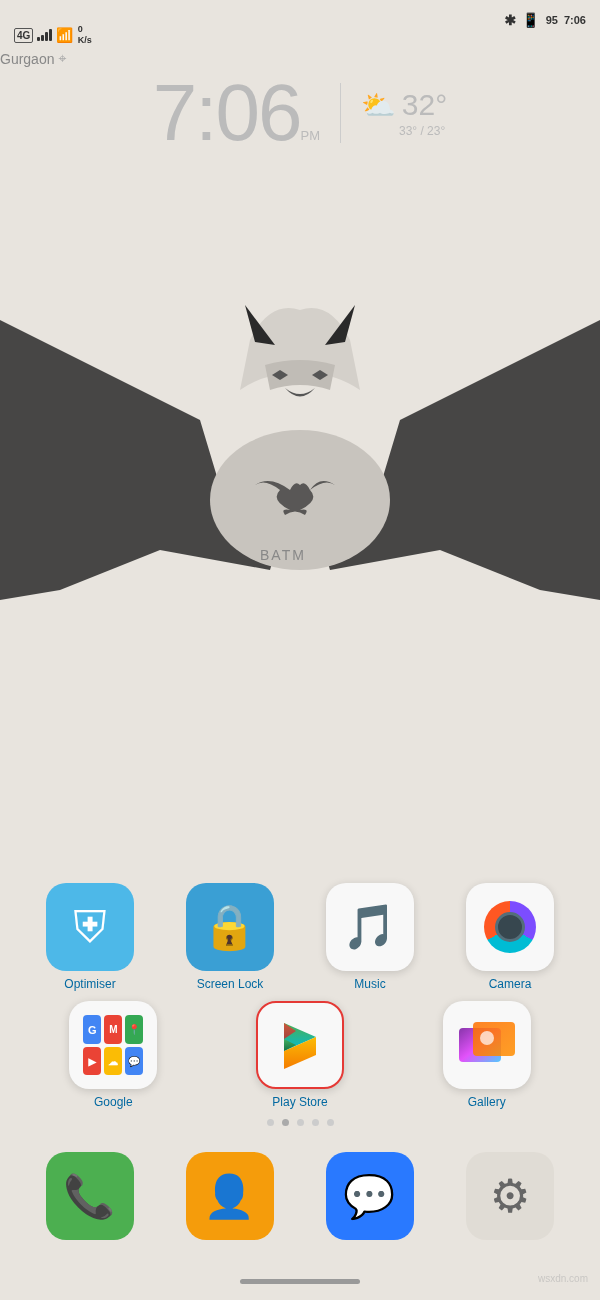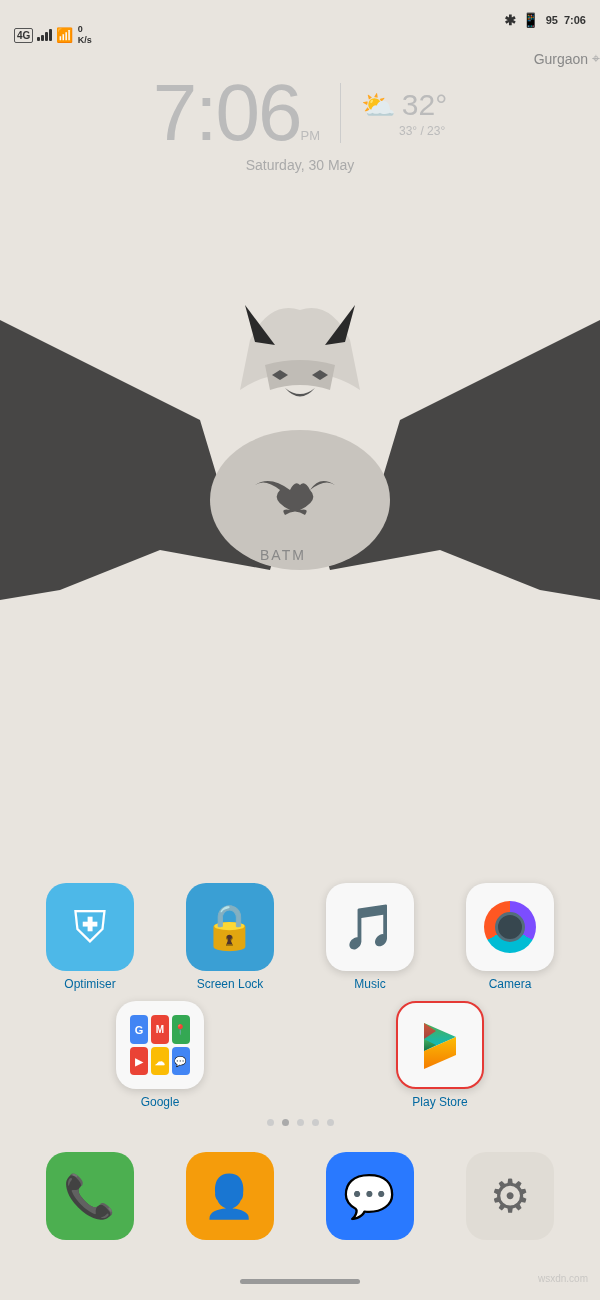--- a/index.html
+++ b/index.html
@@ -63,21 +63,21 @@
     
     .top-info {
       text-align: center;
       padding-top: 10px;
       position: relative;
       z-index: 10;
     }
 
     .location-row {
       display: flex;
-      justify-content: flex-end;
+      justify-content: flex-start;
       align-items: center;
       gap: 4px;
       color: #888;
       font-size: 14px;
       margin-bottom: 6px;
     }
 
     .location-pin {
       font-size: 14px;
       color: #aaa;
@@ -378,21 +378,20 @@
     <div class="divider-v"></div>
     <div class="weather-right">
       <div class="weather-icon-temp">
         <span class="weather-icon">⛅</span>
         <span class="temp-main">32°</span>
       </div>
       <span class="temp-range">33° / 23°</span>
     </div>
   </div>
 
-  <div class="date-text">Saturday, 30 May</div>
 </div>
 
 <div class="batman-area">
   <svg class="batman-svg" viewBox="0 0 600 350" xmlns="http://www.w3.org/2000/svg">
 
     <rect width="600" height="350" fill="#e8e4de"></rect>
 
     <path d="M0,60 L200,160 L230,260 L300,210 L270,310 L160,290 L60,330 L0,340 Z" fill="#2a2a2a" opacity="0.85"></path>
 
     <path d="M600,60 L400,160 L370,260 L300,210 L330,310 L440,290 L540,330 L600,340 Z" fill="#2a2a2a" opacity="0.85"></path>
@@ -492,20 +491,41 @@
           </defs>
           <path d="M10,4 L42,18 L10,32 Z" fill="url(#pg1)"></path>
           <path d="M10,32 L42,18 L42,36 L10,50 Z" fill="url(#pg2)"></path>
           <path d="M10,4 L10,20 L22,12 Z" fill="url(#pg3)" opacity="0.8"></path>
           <path d="M10,32 L22,26 L10,20 Z" fill="url(#pg4)" opacity="0.8"></path>
         </svg>
       </div>
       <span class="app-label">Play Store</span>
     </div>
 
+    <div class="app-item">
+      <div class="app-icon icon-gallery">
+        <svg width="60" height="50" viewBox="0 0 60 50">
+          <defs>
+            <linearGradient id="gallg1" x1="0" y1="0" x2="1" y2="1">
+              <stop offset="0%" stop-color="#ff6f00"></stop>
+              <stop offset="100%" stop-color="#ff8f00"></stop>
+            </linearGradient>
+            <linearGradient id="gallg2" x1="0" y1="0" x2="1" y2="1">
+              <stop offset="0%" stop-color="#7b1fa2"></stop>
+              <stop offset="50%" stop-color="#e040fb"></stop>
+              <stop offset="100%" stop-color="#40c4ff"></stop>
+            </linearGradient>
+          </defs>
+          <rect x="2" y="8" width="42" height="34" rx="4" fill="url(#gallg2)" opacity="0.9"></rect>
+          <rect x="16" y="2" width="42" height="34" rx="4" fill="url(#gallg1)" opacity="0.85"></rect>
+          <circle cx="30" cy="18" r="7" fill="white" opacity="0.7"></circle>
+        </svg>
+      </div>
+      <span class="app-label">Gallery</span>
+    </div>
 
 
   </div>
 
   <div class="page-dots">
     <div class="dot"></div>
     <div class="dot active"></div>
     <div class="dot"></div>
     <div class="dot"></div>
     <div class="dot"></div>

